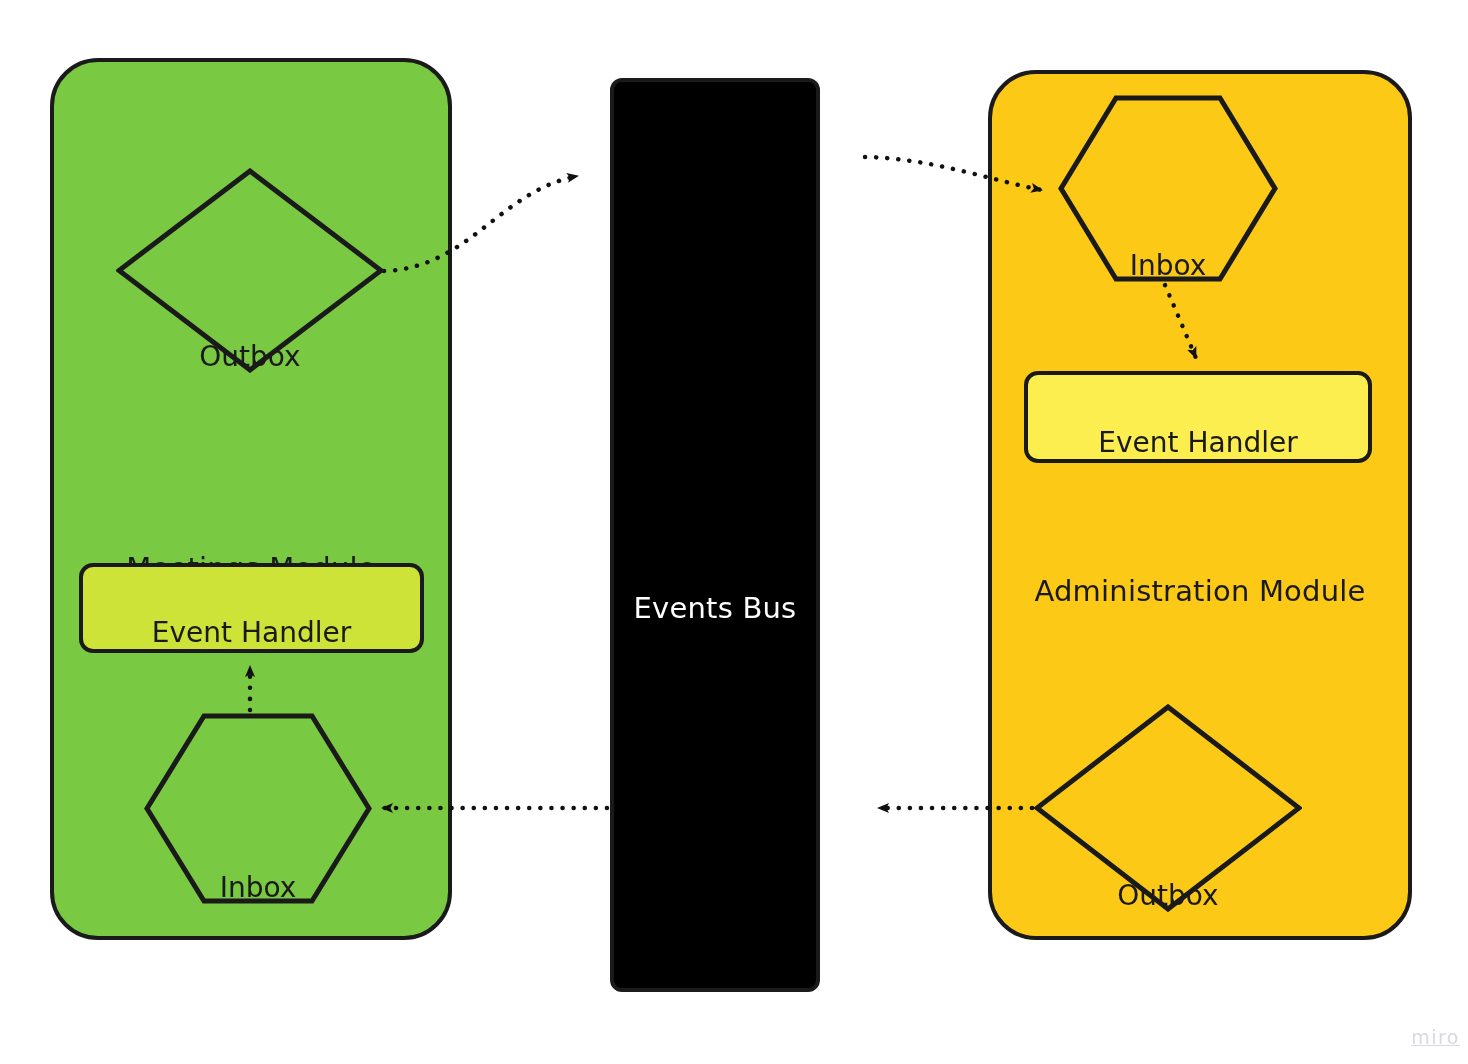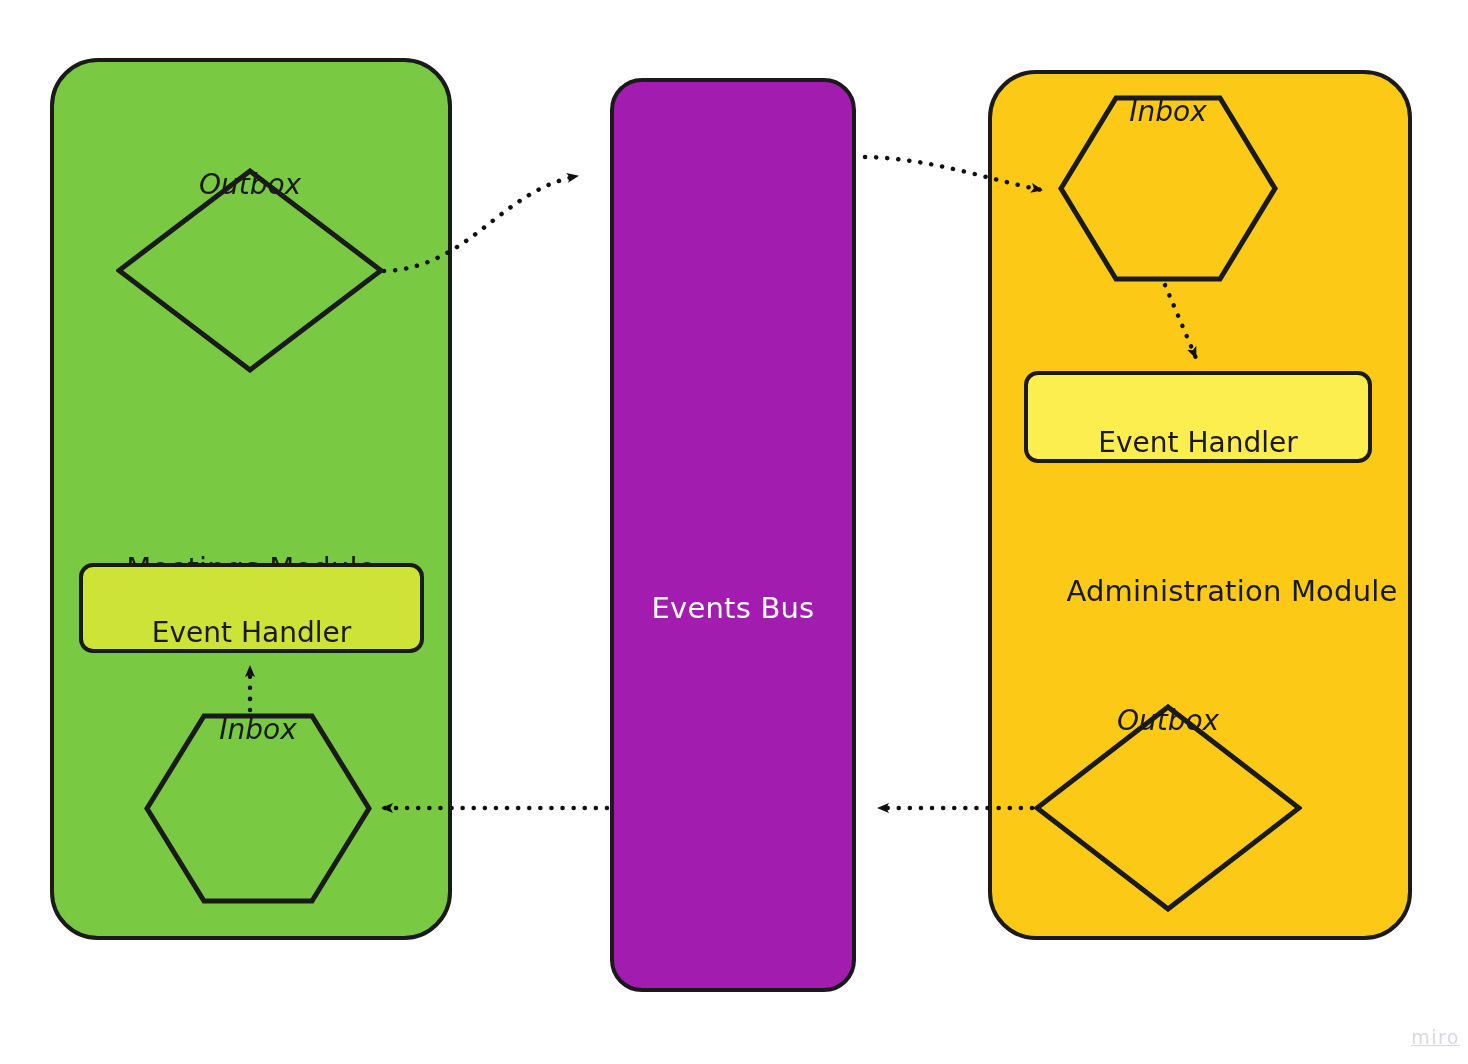--- a/index.html
+++ b/index.html
@@ -34,29 +34,28 @@
     border-radius: 48px;
   }
   #module-meetings {
     left: 50px; top: 58px;
     width: 402px; height: 882px;
     background: #78c council;
   }
   #module-meetings { background: #7ac943; }
   #module-bus {
     left: 610px; top: 78px;
-    width: 246px; height: 914px;
-    background: #a21caf;
-    border-radius: 32px;
+    width: 210px; height: 914px;
+    background: #000000;
+    border-radius: 12px;
   }
   #module-admin {
     left: 988px; top: 70px;
     width: 424px; height: 870px;
     background: #fbc916;
-    padding-left: 32px;
   }
   .module-label {
     position: absolute;
     width: 100%;
     text-align: center;
     font-size: 29px;
     color: #1a1a1a;
     letter-spacing: 0.2px;
     white-space: nowrap;
   }
@@ -65,23 +64,22 @@
   #label-bus {
     top: 509px;
     color: #ffffff;
     font-size: 29px;
   }
 
   
   .node {
     position: absolute;
     display: flex;
-    align-items: flex-start;
+    align-items: flex-end;
     justify-content: center;
-    font-style: italic;
   }
   .node-text {
     position: relative;
     z-index: 2;
     font-size: 28px;
     color: #1a1a1a;
     white-space: nowrap;
     pointer-events: none;
   }
   .shape-svg {

